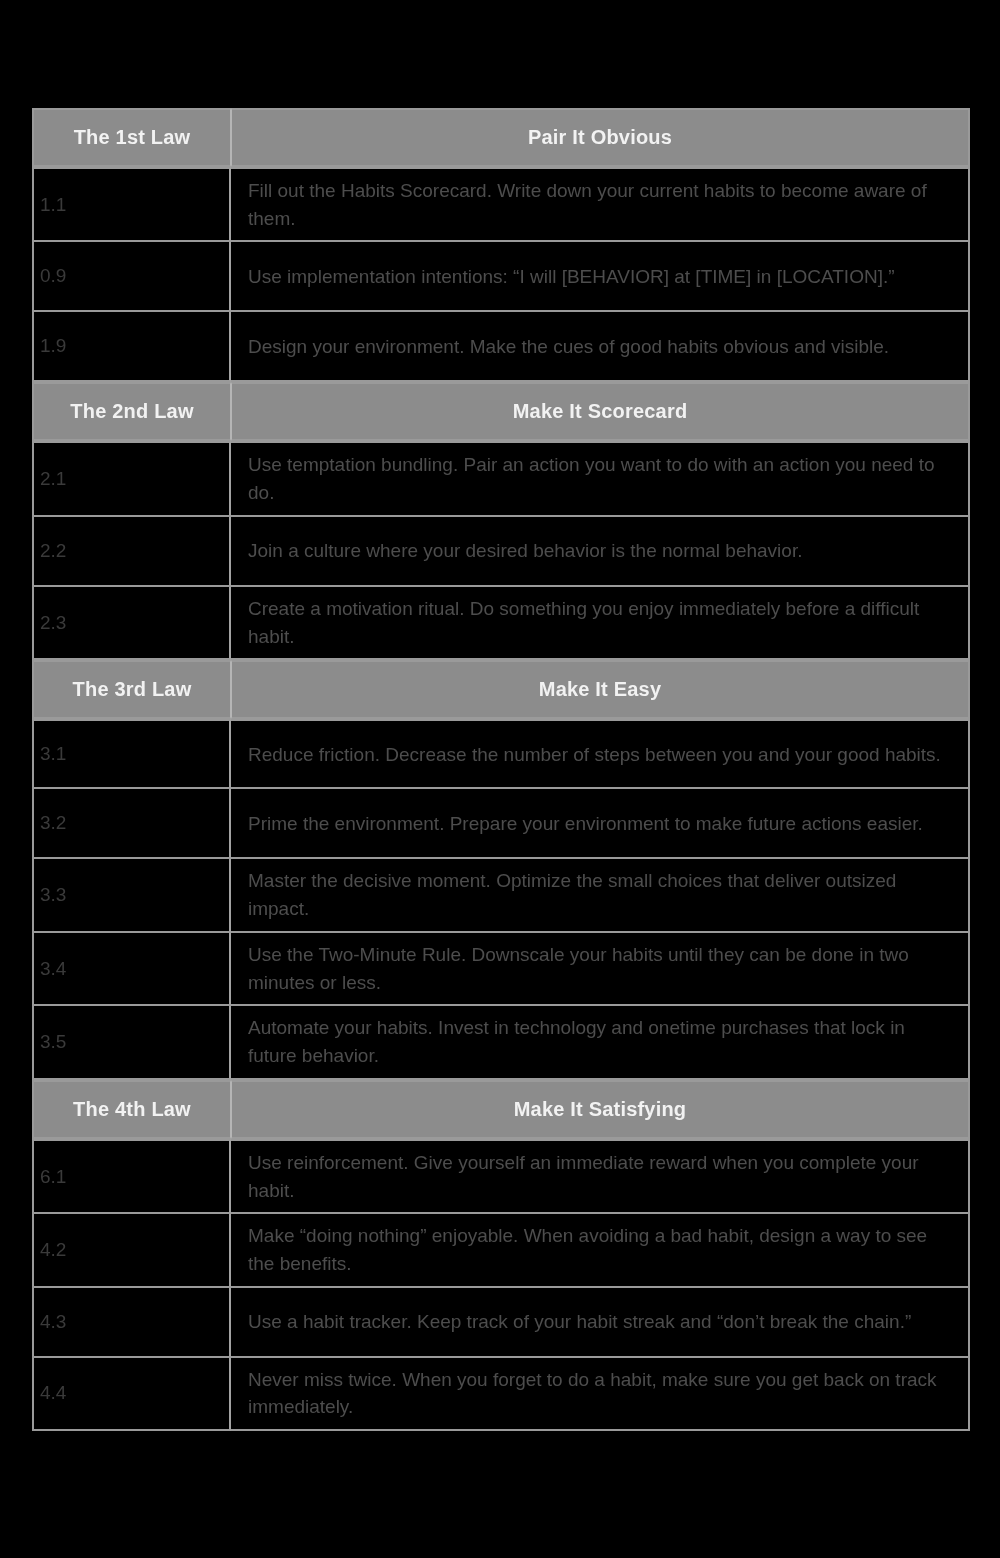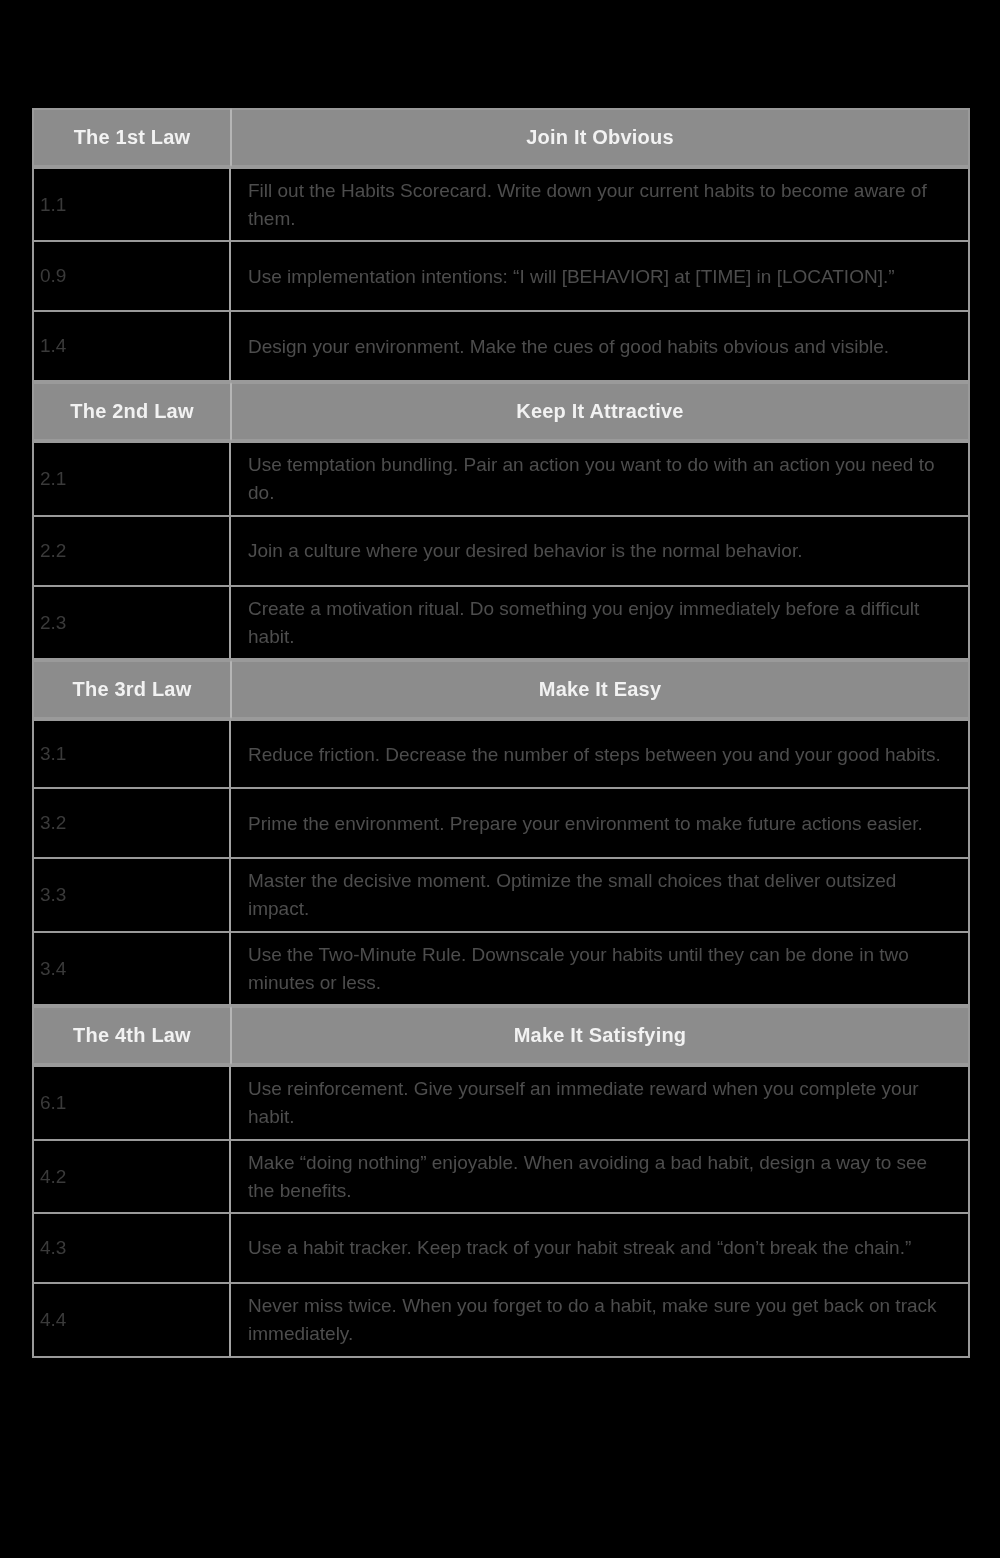--- a/index.html
+++ b/index.html
@@ -96,37 +96,37 @@
 
 <div class="page">
   <table class="laws-table">
     <colgroup>
       <col class="col-law">
       <col class="col-desc">
     </colgroup>
     <tbody id="table-body">
         <tr class="law-header">
           <td class="law-name">The 1st Law</td>
-          <td class="law-title">Join It Obvious</td>
+          <td class="law-title">Pair It Obvious</td>
         </tr>
         <tr class="rule-row">
           <td class="rule-number">1.1</td>
           <td class="rule-text">Fill out the Habits Scorecard. Write down your current habits to become aware of them.</td>
         </tr>
         <tr class="rule-row">
           <td class="rule-number">0.9</td>
           <td class="rule-text">Use implementation intentions: “I will [BEHAVIOR] at [TIME] in [LOCATION].”</td>
         </tr>
         <tr class="rule-row">
-          <td class="rule-number">1.4</td>
+          <td class="rule-number">1.9</td>
           <td class="rule-text">Design your environment. Make the cues of good habits obvious and visible.</td>
         </tr>
         <tr class="law-header">
           <td class="law-name">The 2nd Law</td>
-          <td class="law-title">Keep It Attractive</td>
+          <td class="law-title">Make It Scorecard</td>
         </tr>
         <tr class="rule-row">
           <td class="rule-number">2.1</td>
           <td class="rule-text">Use temptation bundling. Pair an action you want to do with an action you need to do.</td>
         </tr>
         <tr class="rule-row">
           <td class="rule-number">2.2</td>
           <td class="rule-text">Join a culture where your desired behavior is the normal behavior.</td>
         </tr>
         <tr class="rule-row">
@@ -146,20 +146,24 @@
           <td class="rule-text">Prime the environment. Prepare your environment to make future actions easier.</td>
         </tr>
         <tr class="rule-row">
           <td class="rule-number">3.3</td>
           <td class="rule-text">Master the decisive moment. Optimize the small choices that deliver outsized impact.</td>
         </tr>
         <tr class="rule-row">
           <td class="rule-number">3.4</td>
           <td class="rule-text">Use the Two-Minute Rule. Downscale your habits until they can be done in two minutes or less.</td>
         </tr>
+        <tr class="rule-row">
+          <td class="rule-number">3.5</td>
+          <td class="rule-text">Automate your habits. Invest in technology and onetime purchases that lock in future behavior.</td>
+        </tr>
         <tr class="law-header">
           <td class="law-name">The 4th Law</td>
           <td class="law-title">Make It Satisfying</td>
         </tr>
         <tr class="rule-row">
           <td class="rule-number">6.1</td>
           <td class="rule-text">Use reinforcement. Give yourself an immediate reward when you complete your habit.</td>
         </tr>
         <tr class="rule-row">
           <td class="rule-number">4.2</td>

